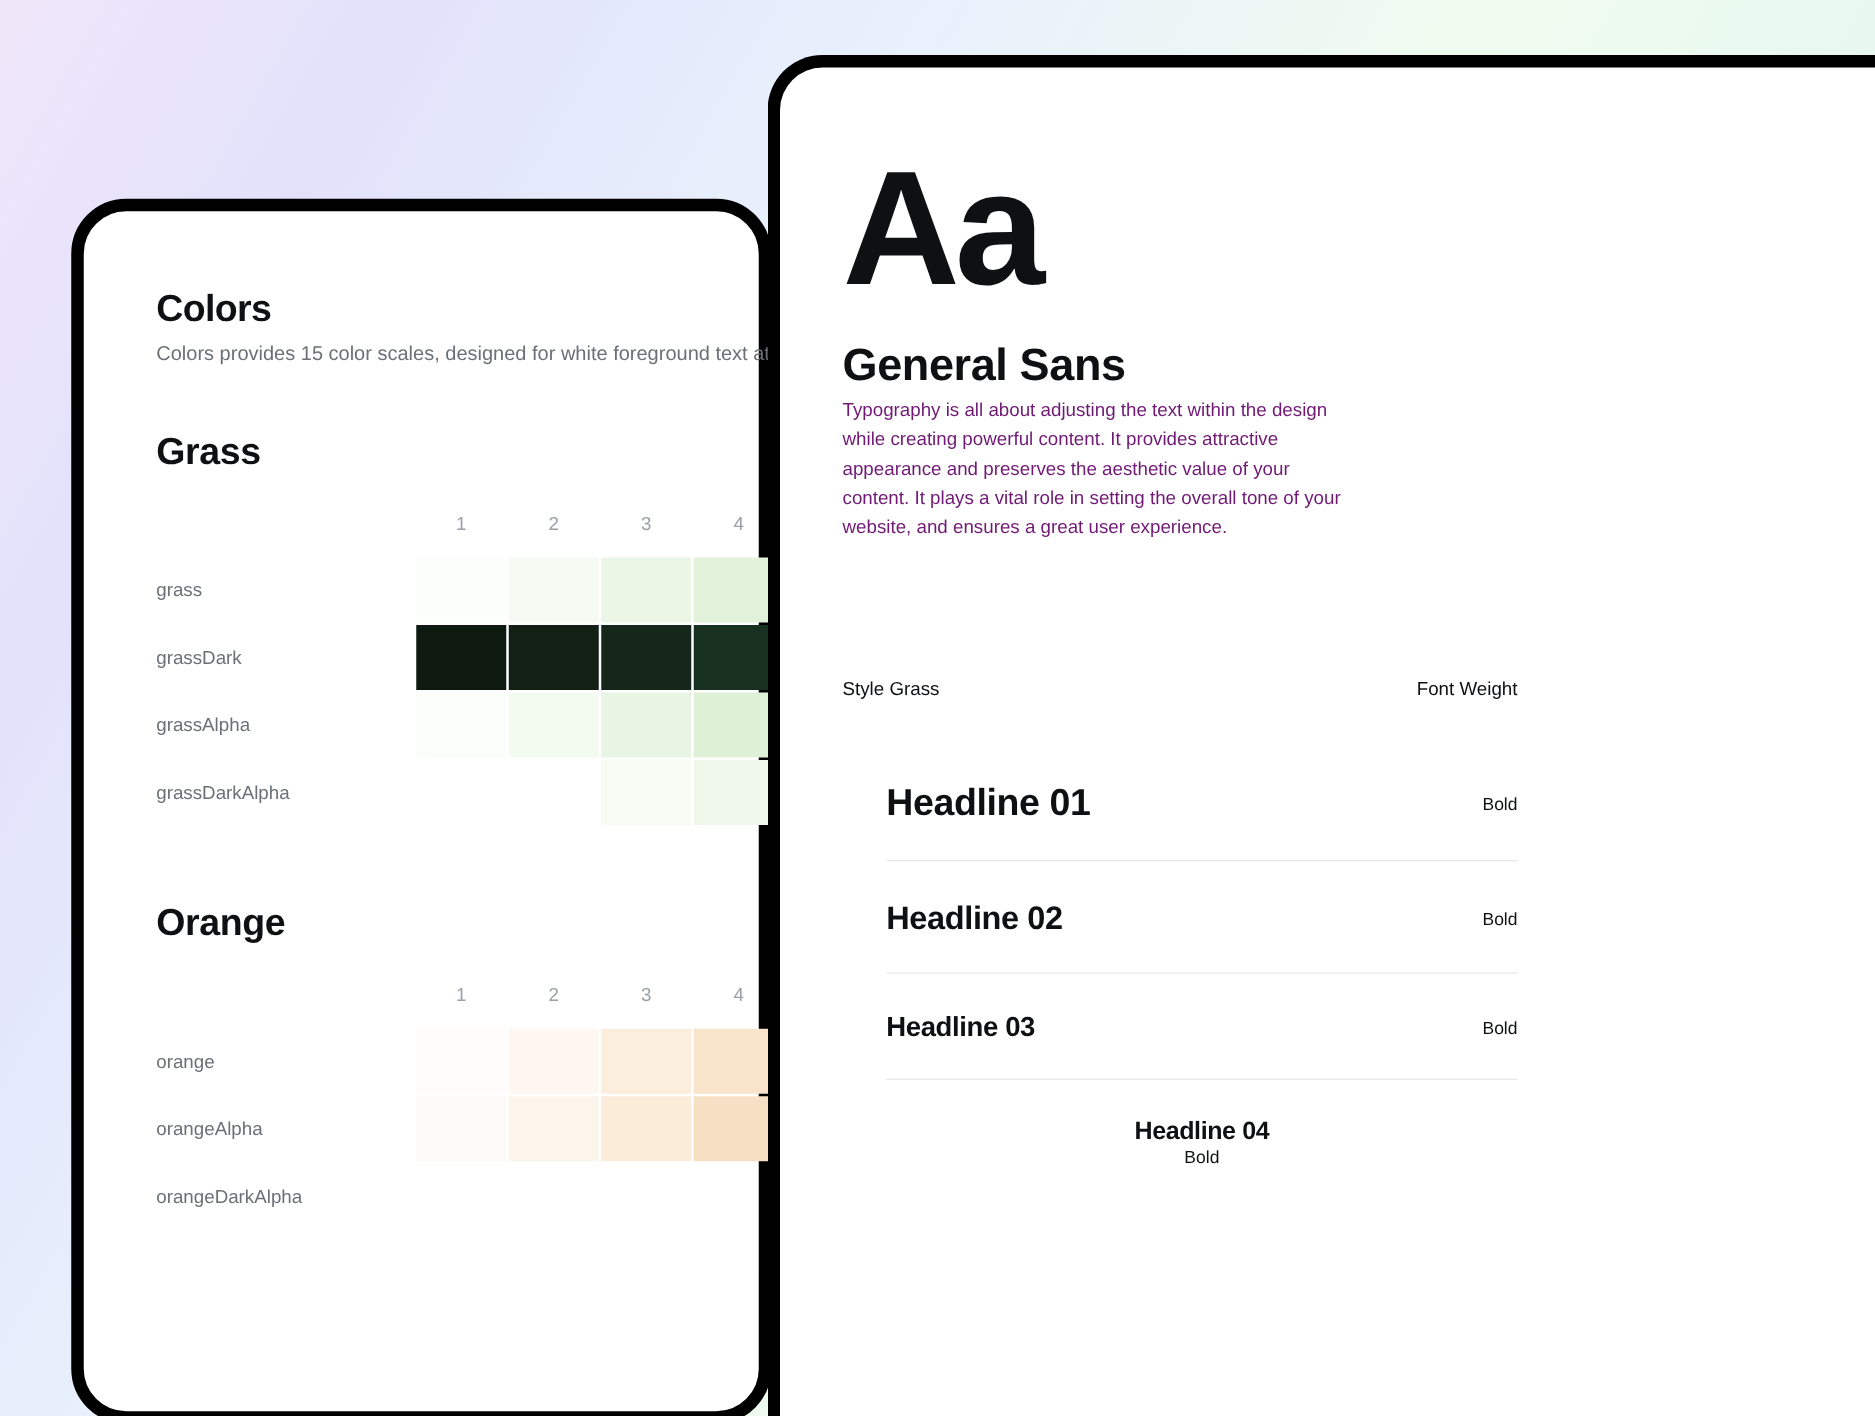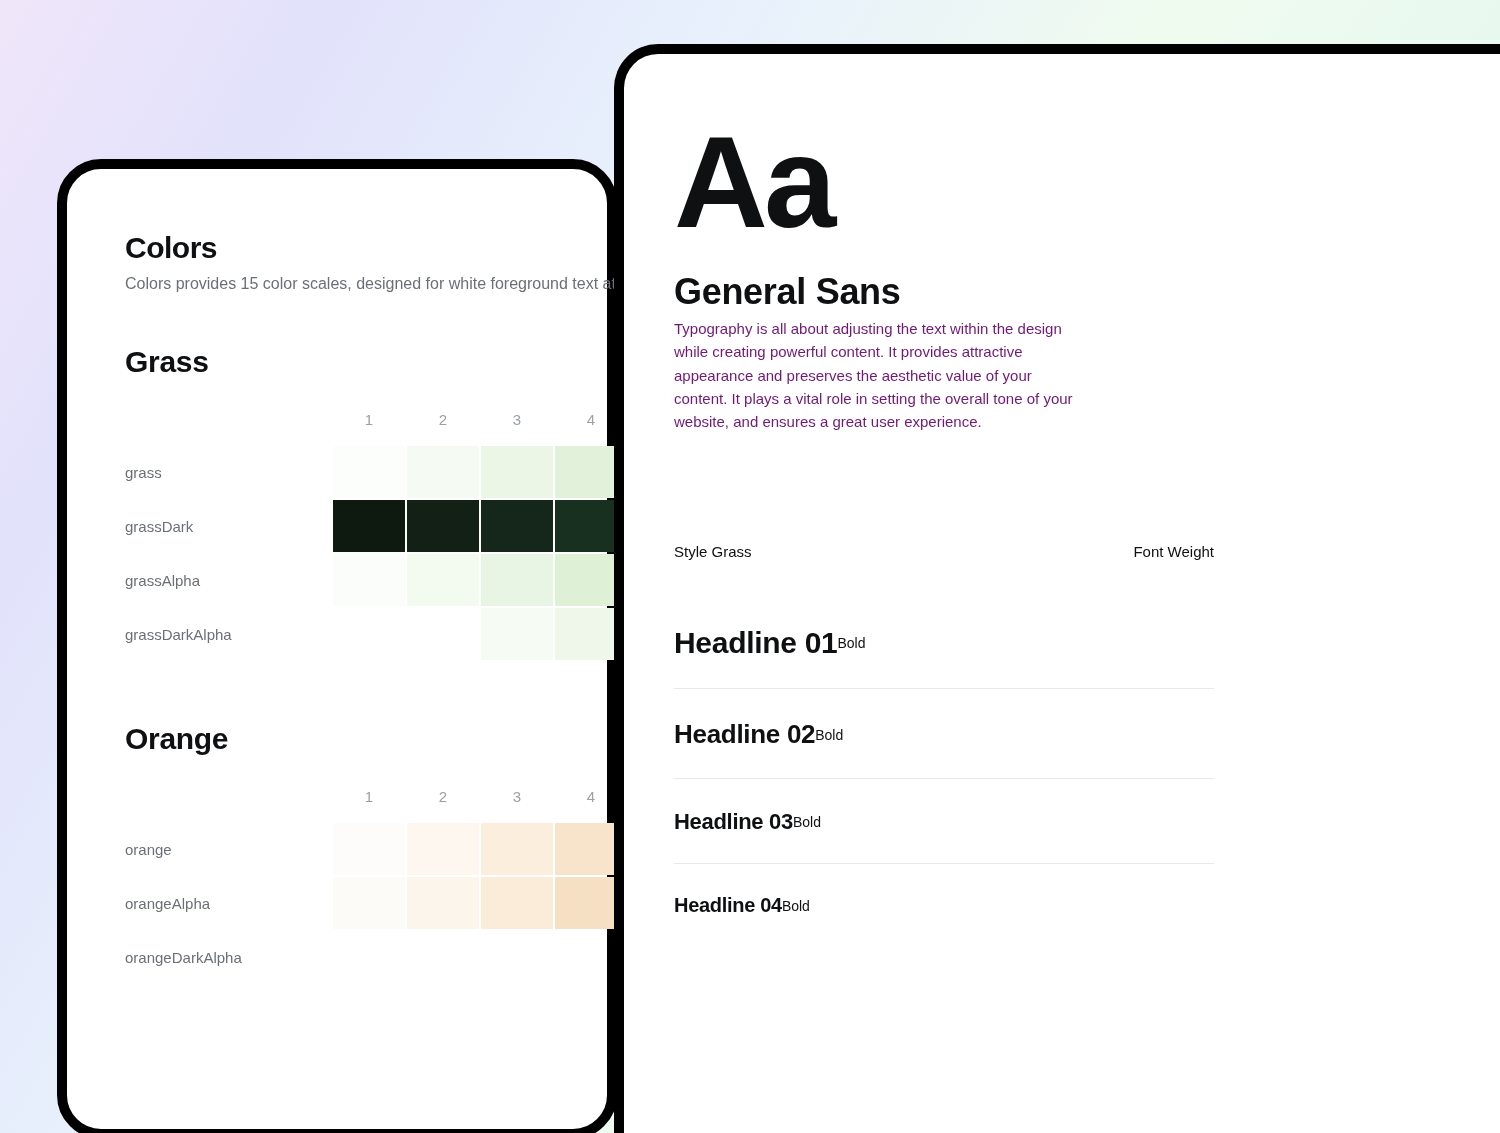--- a/index.html
+++ b/index.html
@@ -118,26 +118,28 @@
   }
   .style-header {
     display: flex;
     justify-content: space-between;
     align-items: baseline;
     font-size: 15px;
     color: #0e1012;
   }
   .style-row {
     display: flex;
+    justify-content: space-between;
     align-items: center;
     border-bottom: 1px solid #e6e8ea;
     padding: 30px 0 28px 0;
+    margin-left: 35px;
   }
   .style-row.first { margin-top: 36px; }
-  .style-row.last { border-bottom: none; padding-bottom: 0; }
+  .style-row.last { border-bottom: none; padding-bottom: 0; flex-direction: column; }
   .style-name {
     font-weight: 700;
     color: #0e1012;
     letter-spacing: -0.3px;
   }
   .sn1 { font-size: 30px; }
   .sn2 { font-size: 26px; }
   .sn3 { font-size: 22px; }
   .sn4 { font-size: 20px; }
   .style-weight {

